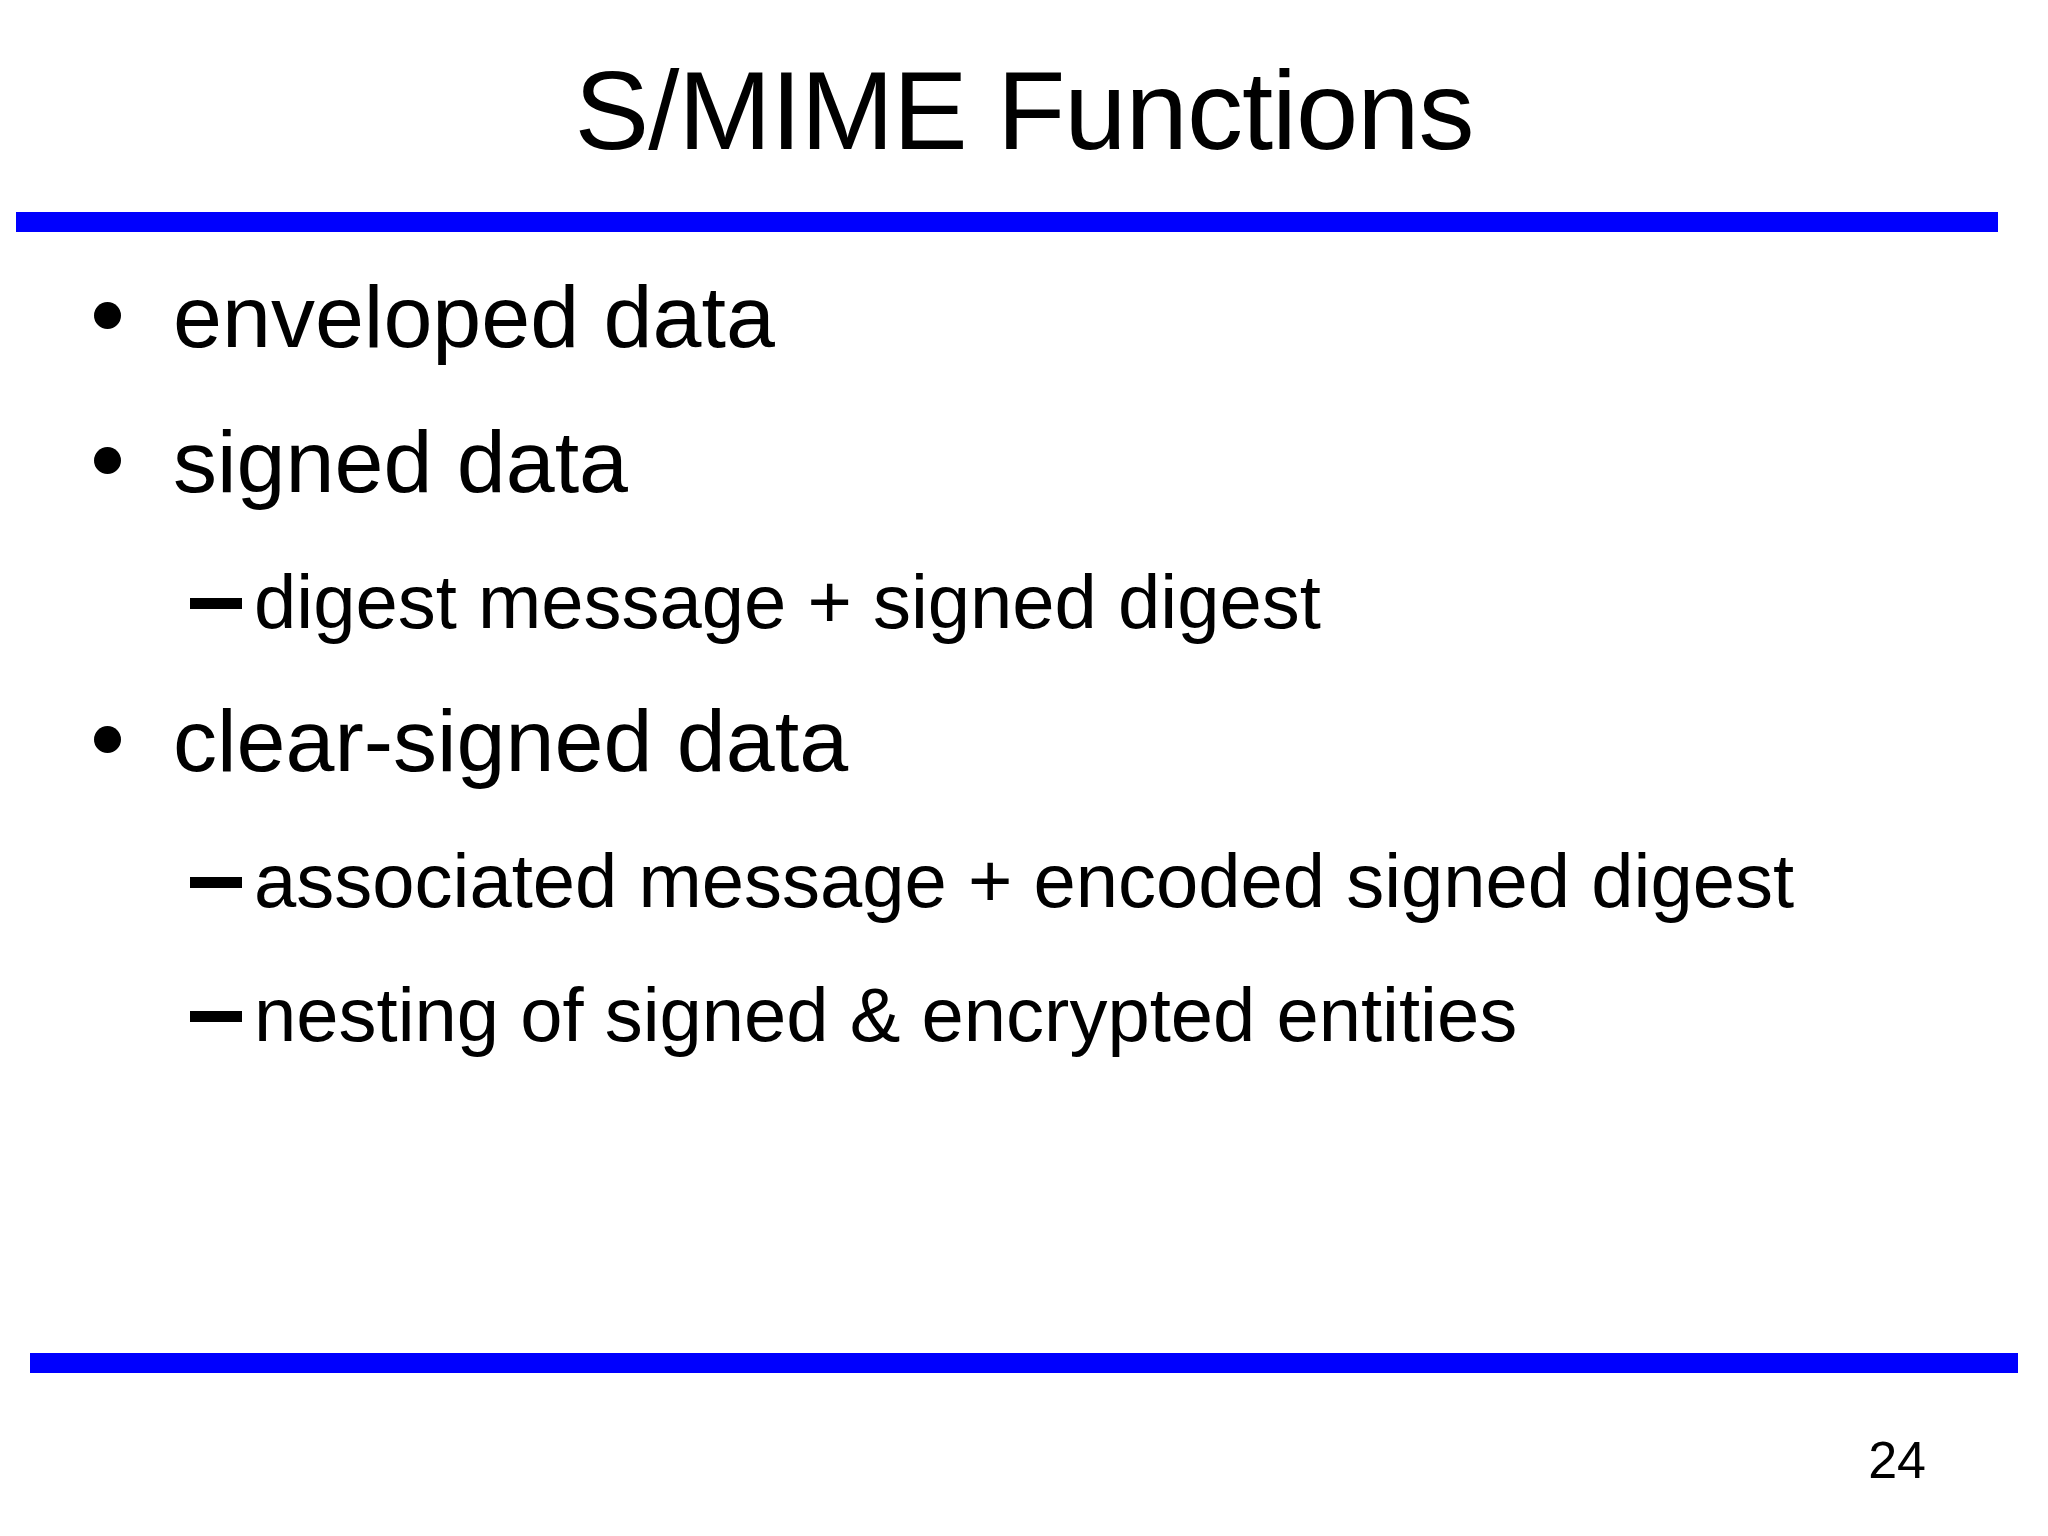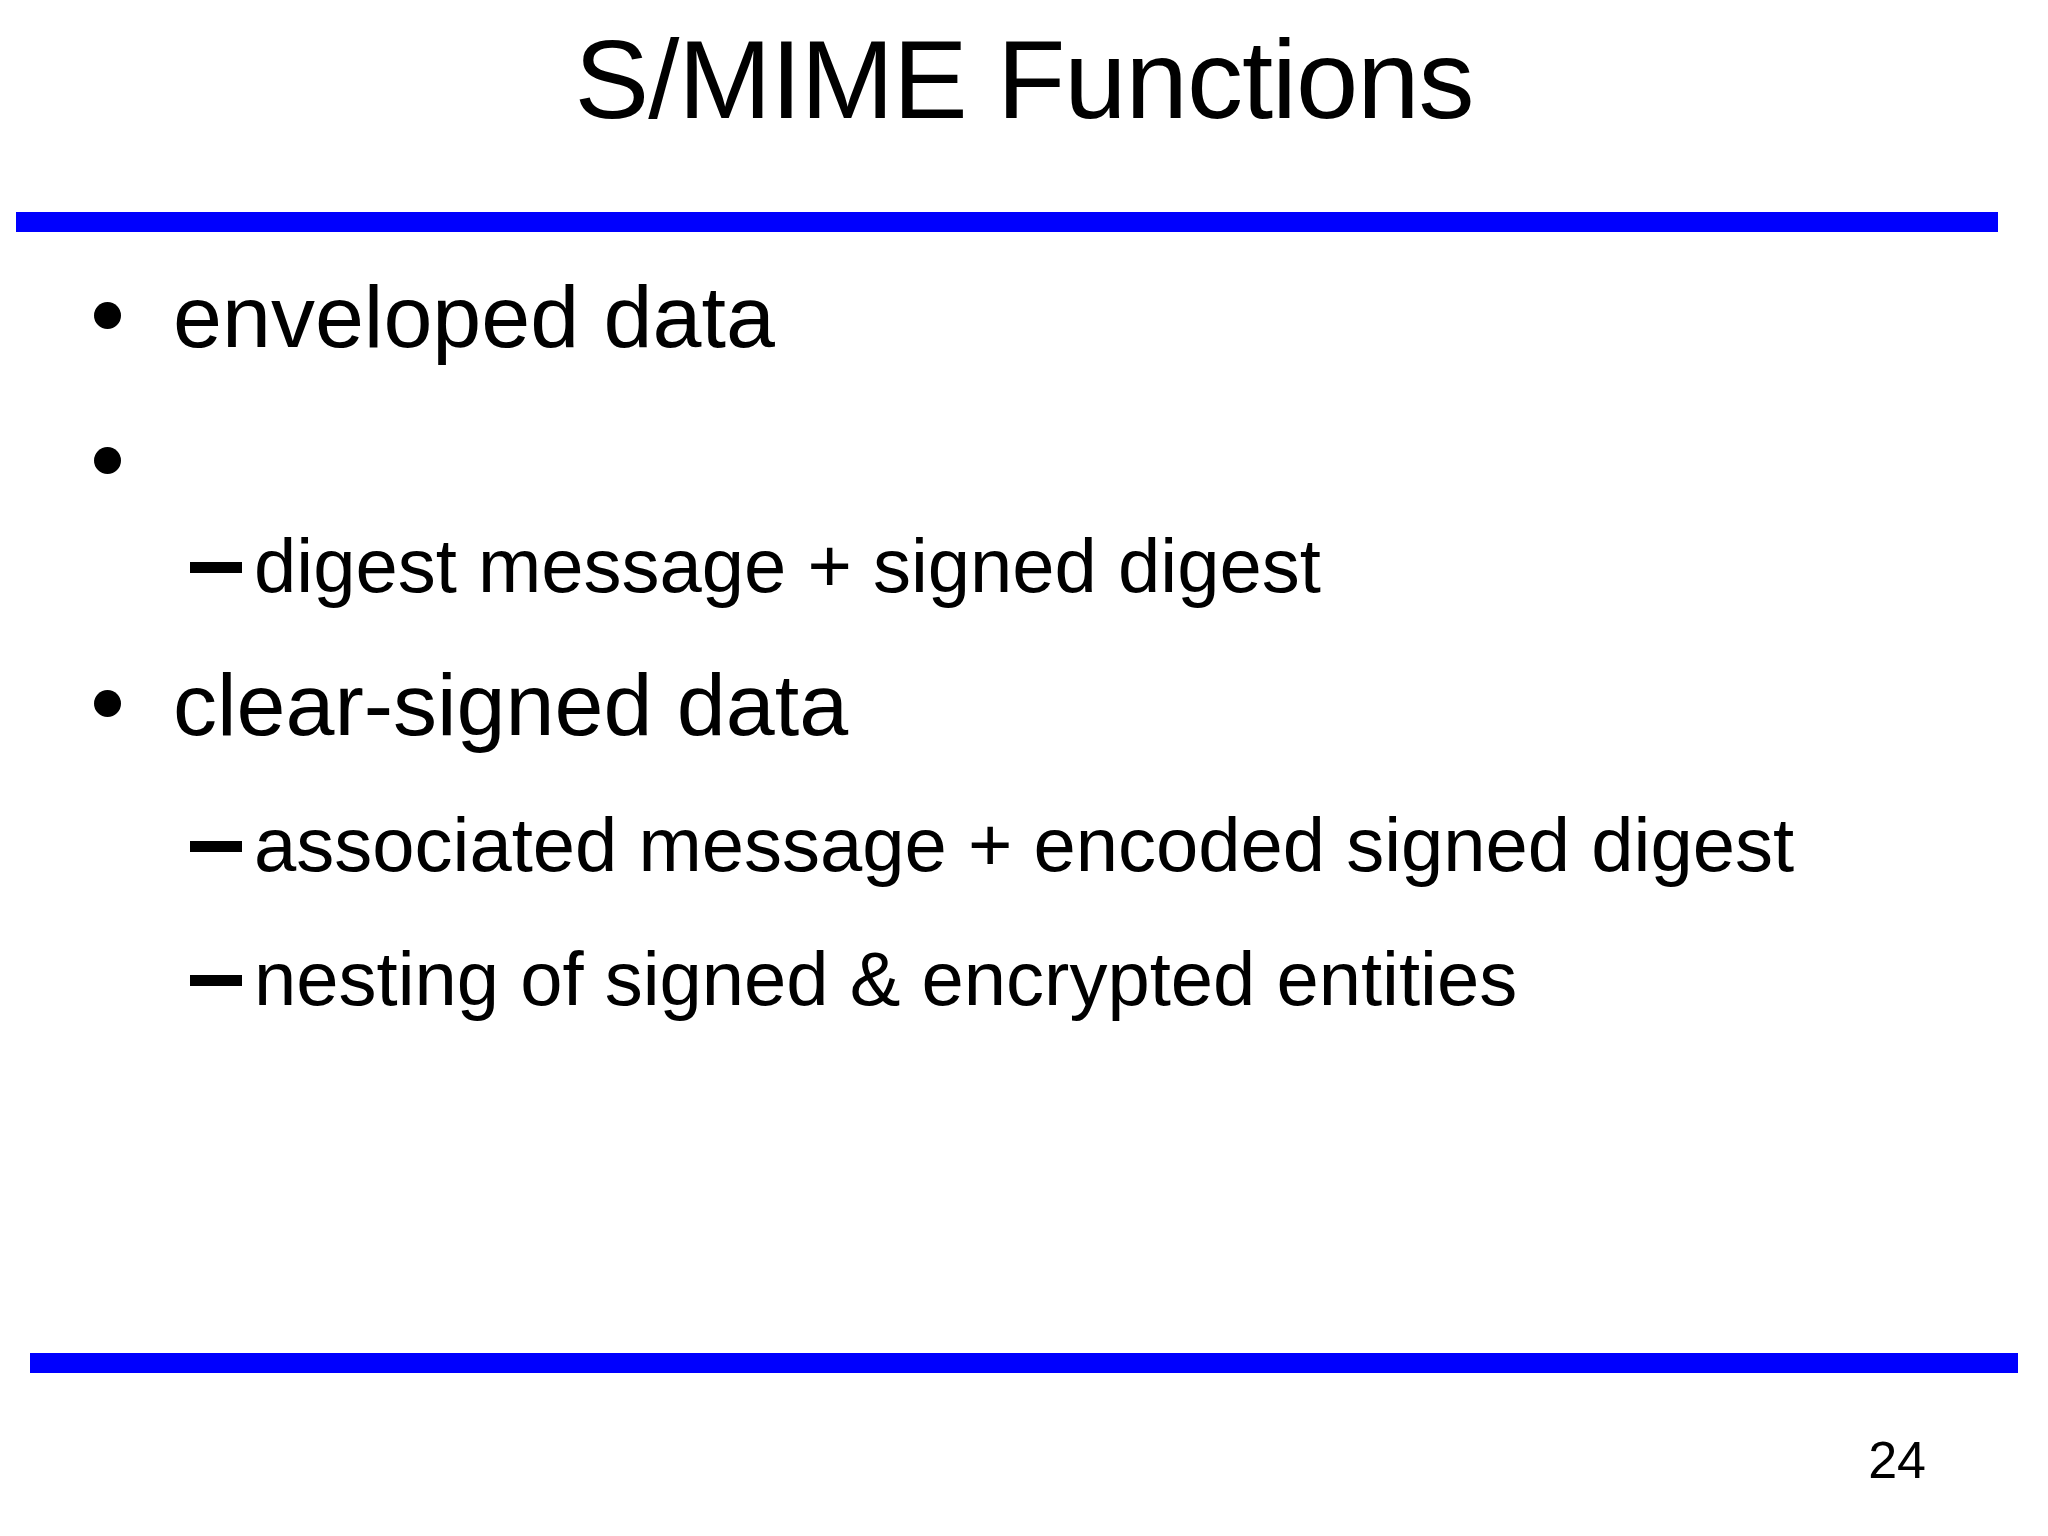--- a/index.html
+++ b/index.html
@@ -11,21 +11,21 @@
     position: relative;
     width: 2048px;
     height: 1536px;
     background: #ffffff;
     font-family: "Liberation Sans", sans-serif;
     color: #000000;
     overflow: hidden;
   }
   .slide-title {
     position: absolute;
-    top: 13px;
+    top: 44px;
     left: 0;
     width: 100%;
     text-align: center;
     font-size: 112px;
     font-weight: 400;
     line-height: 1.2;
     letter-spacing: -1px;
     margin: 0;
   }
   .rule {
@@ -103,20 +103,21 @@
 
   <div class="content">
 
     <div class="bullet-l1 first">
       <span class="dot-icon"></span>
       <span>enveloped data</span>
     </div>
 
     <div class="bullet-l1">
       <span class="dot-icon"></span>
+      <span>signed data</span>
     </div>
     <div class="bullet-l2">
       <span class="dash-icon"></span>
       <span>digest message + signed digest</span>
     </div>
 
     <div class="bullet-l1">
       <span class="dot-icon"></span>
       <span>clear-signed data</span>
     </div>

